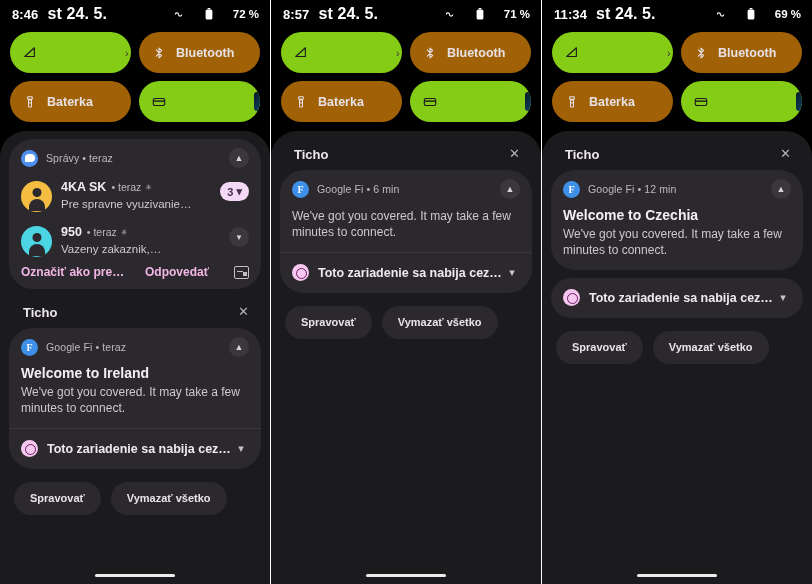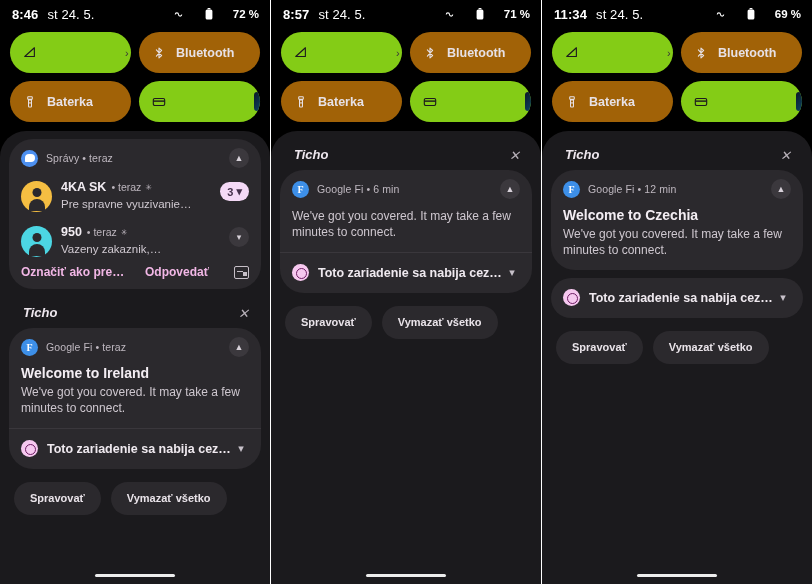--- a/index.html
+++ b/index.html
@@ -21,21 +21,21 @@
   .panel:nth-child(3) { width: 270px; }
 
   
   .statusbar {
     height: 28px;
     display: flex; align-items: center;
     padding: 0 11px 0 12px;
     color: #fff;
   }
   .sb-time { font-size: 13px; font-weight: bold; letter-spacing: .1px; }
-  .sb-date { font-size: 13px; font-weight: normal; margin-left: 9px; letter-spacing: .1px; }
+  .sb-date { font-size: 16px; font-weight: bold; margin-left: 9px; letter-spacing: .1px; }
   .sb-right { margin-left: auto; display: flex; align-items: center; gap: 20px; }
   .sb-net { width: 13px; height: 11px; }
   .sb-batt { width: 8px; height: 12px; }
   .sb-pct { font-size: 11.5px; font-weight: bold; }
 
   
   .qs {
     padding: 4px 10px 0 10px;
     display: grid;
     grid-template-columns: 1fr 1fr;
@@ -183,23 +183,22 @@
     content:""; position:absolute; right:1.5px; bottom:1.5px;
     width:4px; height:4px; background:#C6BFC7;
   }
   .reply-icon::before{
     content:""; position:absolute; left:1.5px; top:4px;
     width:6px; height:1.4px; background:#C6BFC7;
   }
 
   
   .section-head {
-    display: flex; align-items: flex-end;
+    display: flex; align-items: flex-start;
     padding: 8px 12px 8px 14px;
-    font-style: italic;
   }
   .section-title { font-size: 13px; font-weight: bold; color: #EDE6ED; }
   .section-x { margin-left: auto; color: #B8B1B9; font-size: 13px; line-height: 1; }
 
   
   .fi-card { padding: 0; }
   .fi-title {
     font-size: 14px; font-weight: bold; color: #F3EDF3;
     padding: 0 12px; margin-top: 1px; line-height: 1.22;
   }

